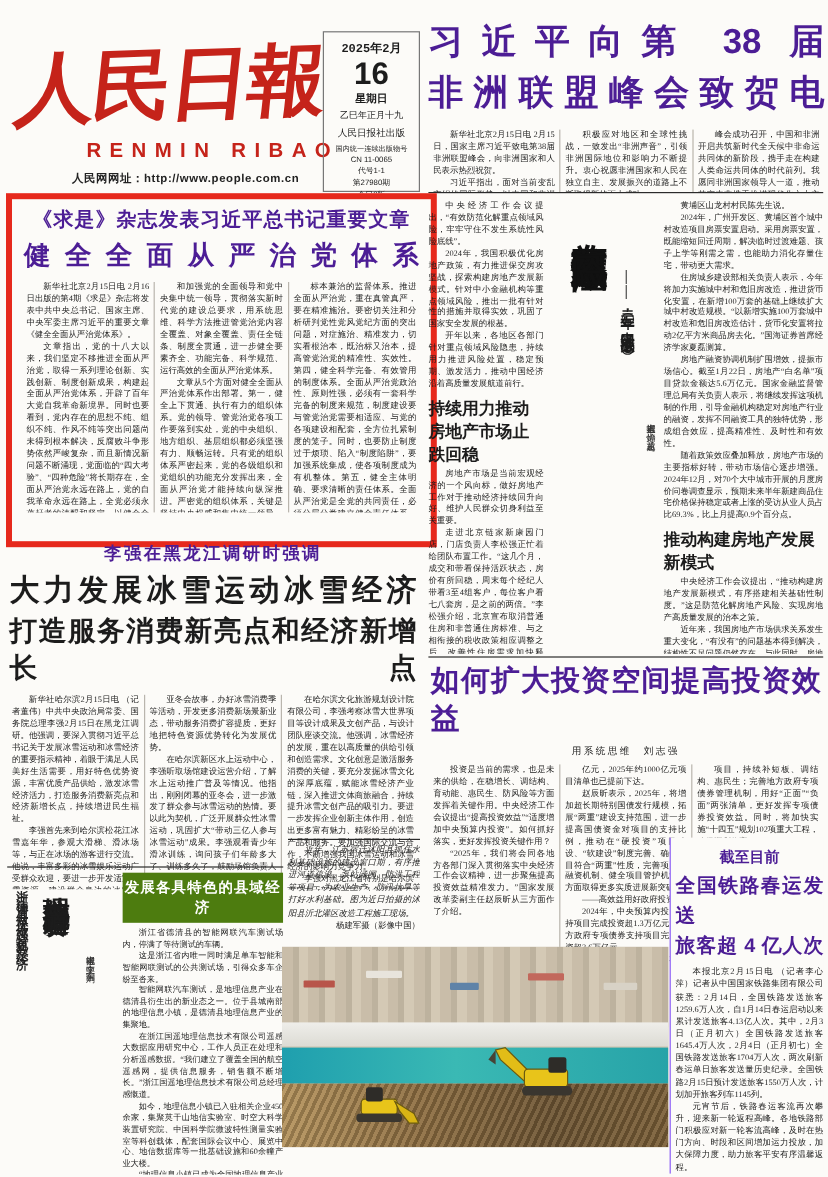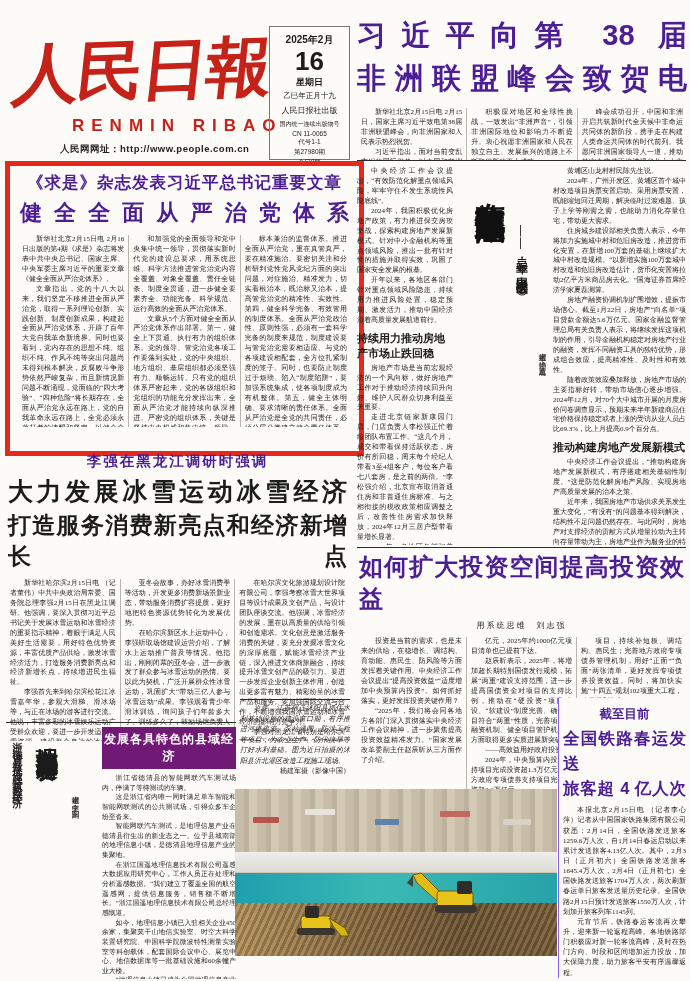--- a/index.html
+++ b/index.html
@@ -8,21 +8,21 @@
   
   .brand{position:absolute;left:14px;top:22px;width:250px;height:96px;color:#c5231a;
          font-family:"DejaVu Serif",serif;font-weight:bold;font-size:66px;line-height:96px;
          letter-spacing:-2px;transform:skewX(-8deg) rotate(-2deg);white-space:nowrap;}
   .brand-latin{position:absolute;left:72px;top:116px;color:#c5231a;font-family:"Liberation Sans",sans-serif;
          font-weight:bold;font-size:17px;letter-spacing:7px;}
   .brand-url{position:absolute;left:60px;top:143px;font-size:9.5px;font-weight:bold;color:#222;
          font-family:"Liberation Sans",sans-serif;letter-spacing:.5px;}
   .datebox{position:absolute;left:269px;top:26px;width:79px;height:132px;border:1.5px solid #777;
          text-align:center;font-family:"Liberation Sans",sans-serif;}
-  .datebox .d1{font-size:10px;font-weight:bold;margin-top:6px;}
+  .datebox .d1{font-size:10px;font-weight:bold;margin-top:6px;font-family:Liberation Mono, monospace;}
   .datebox .d2{font-size:26px;font-weight:bold;line-height:1.1;}
   .datebox .d3{font-size:9px;font-weight:bold;}
   .datebox .d4{font-size:7.5px;margin-top:2px;}
   .datebox .d5{font-size:8px;margin-top:4px;font-family:"Liberation Serif",serif;}
   .datebox .d6{font-size:6px;margin-top:4px;}
   .datebox .d7,.datebox .d8,.datebox .d9,.datebox .d10{font-size:6.5px;margin-top:1px;}
   
   .cols{display:flex;}
   .col{flex:1;font-size:7px;line-height:1.42;text-align:justify;overflow:hidden;padding:0 4px;}
   .col+.col{border-left:.5px solid #b9b5ad;}
@@ -44,21 +44,21 @@
   .liqiang{position:absolute;left:6px;top:452px;width:343px;}
   .liqiang .kick{font-size:14.5px;text-align:center;letter-spacing:2px;}
   .liqiang .h1{font-size:25px;margin:4px 2px 2px;}
   .liqiang .h2{font-size:23px;margin:0 2px 7px;}
   .liqiang .body{height:162px;justify-content:flex-end;}
   
   .risk{position:absolute;left:357px;top:167px;width:329px;height:378px;}
   .risk .c1{position:absolute;left:0;top:0;width:96px;height:378px;font-size:7px;line-height:1.42;text-align:justify;overflow:hidden;}
   .risk .c2{position:absolute;left:196px;top:0;width:133px;height:378px;font-size:7px;line-height:1.42;text-align:justify;overflow:hidden;}
   .risk p{margin:0;text-indent:2em;}
-  .risk .subhead{font-family:"Liberation Sans",sans-serif;font-weight:bold;font-size:11px;
+  .risk .subhead{font-family:"Liberation Sans",sans-serif;font-weight:bold;font-size:14px;
           text-indent:0;text-align:left;margin:5px 0 3px;line-height:1.35;}
   .v-hl{position:absolute;left:112px;top:12px;height:352px;writing-mode:vertical-rl;
         font-family:"Liberation Sans",sans-serif;font-weight:bold;font-size:30px;letter-spacing:1px;color:#111;}
   .v-sub{position:absolute;left:157px;top:58px;height:300px;writing-mode:vertical-rl;font-size:11.5px;
         font-weight:bold;letter-spacing:1px;}
   .v-by{position:absolute;left:180px;top:180px;height:170px;writing-mode:vertical-rl;font-size:7.5px;color:#333;}
   
   .invest{position:absolute;left:357px;top:551px;width:329px;}
   .invest .hl{font-size:24px;margin:0 2px;}
   .invest .by{text-align:center;font-size:8px;margin:5px 0 6px;letter-spacing:2px;}
@@ -73,21 +73,21 @@
   .rail .body{font-size:7px;line-height:1.45;text-align:justify;margin-top:5px;}
   .rail .body p{margin:0;text-indent:2em;}
   
   .geo-kick{position:absolute;left:10px;top:734px;height:240px;writing-mode:vertical-rl;
         font-size:10px;font-weight:bold;letter-spacing:4px;color:#222;}
   .geo-hl{position:absolute;left:32px;top:730px;height:250px;writing-mode:vertical-rl;
         font-family:"Liberation Sans",sans-serif;font-weight:bold;font-size:22px;letter-spacing:1px;}
   .geo-by{position:absolute;left:70px;top:790px;height:180px;writing-mode:vertical-rl;font-size:7.5px;color:#333;}
   
   .county{position:absolute;left:102px;top:727px;width:134px;height:252px;overflow:hidden;}
-  .county .banner{background:#701a75;color:#fff;font-family:"Liberation Sans",sans-serif;font-weight:bold;
+  .county .banner{background:#4d7c0f;color:#fff;font-family:"Liberation Sans",sans-serif;font-weight:bold;
         font-size:12px;text-align:center;padding:4px 0;letter-spacing:1px;}
   .county .body{font-size:6.8px;line-height:1.42;text-align:justify;margin-top:4px;}
   .county .body p{margin:0;text-indent:2em;}
   
   .caption{position:absolute;left:240px;top:703px;width:110px;height:84px;font-size:7px;line-height:1.5;
         font-style:italic;text-align:justify;overflow:hidden;}
   .caption p{margin:0;text-indent:2em;}
   .caption .credit{text-align:right;text-indent:0;font-style:normal;}
   
   .photo{position:absolute;left:235px;top:789px;width:322px;height:167px;overflow:hidden;background:#cfc5b2;}

